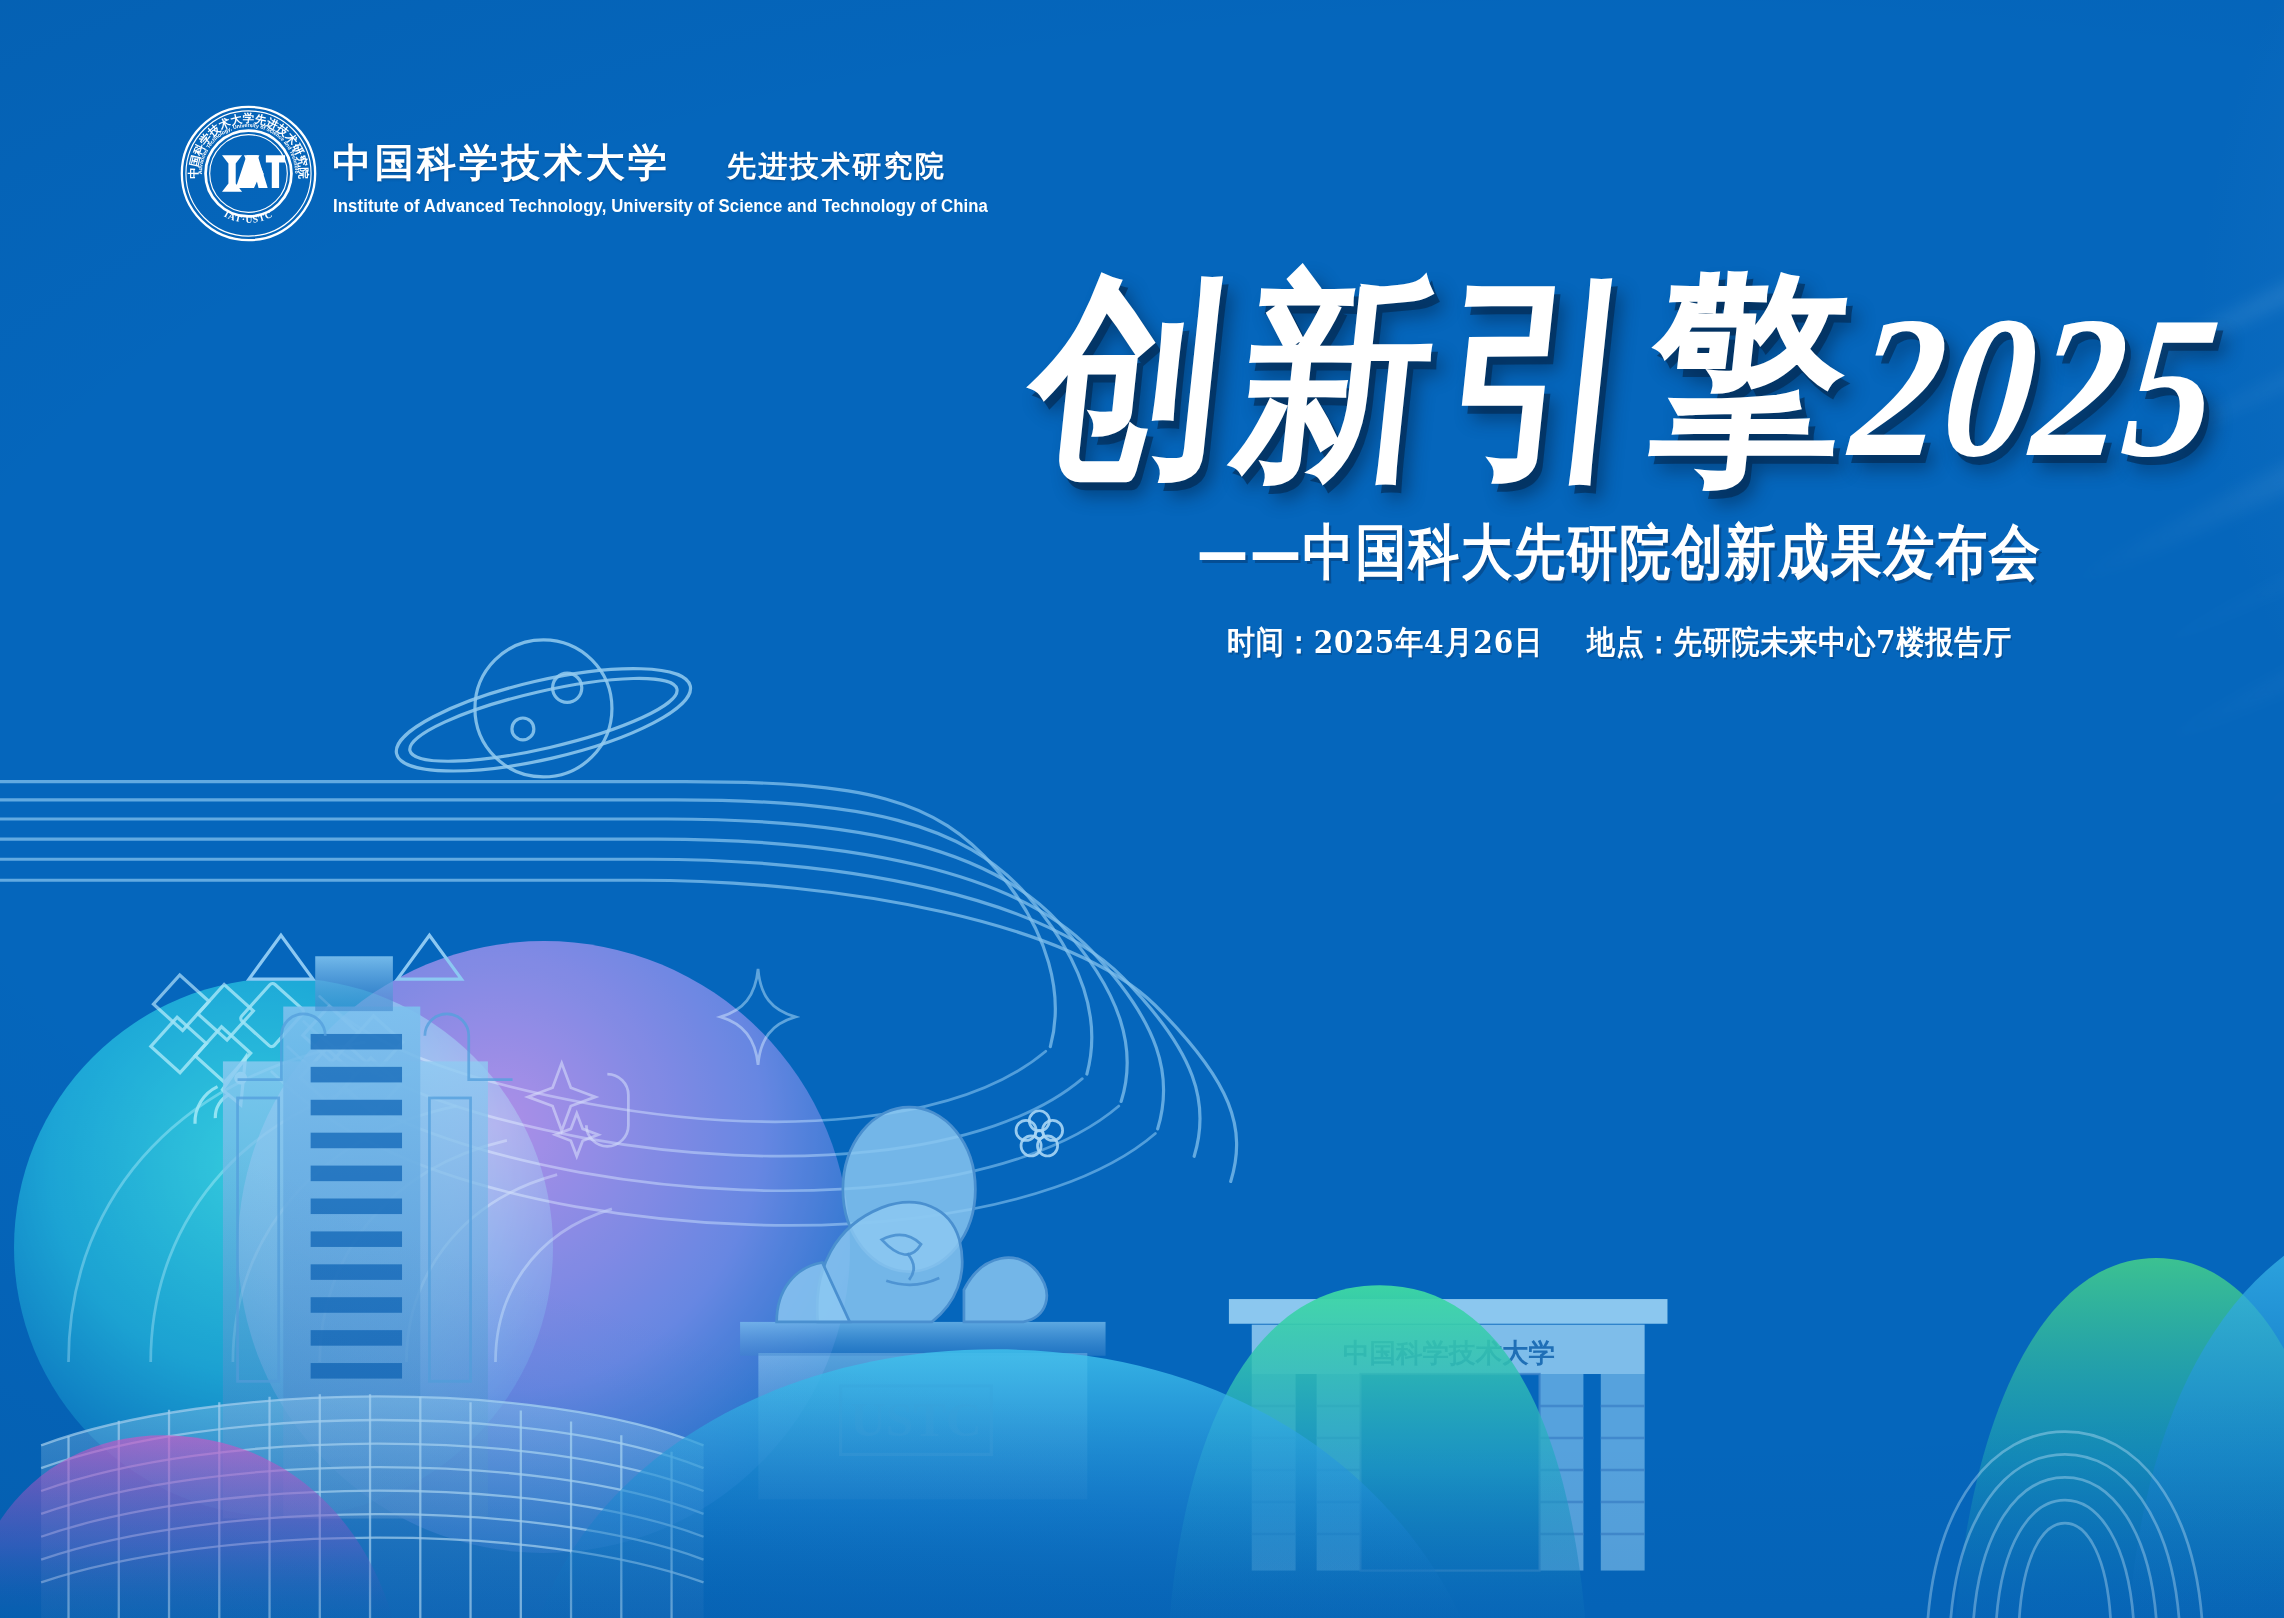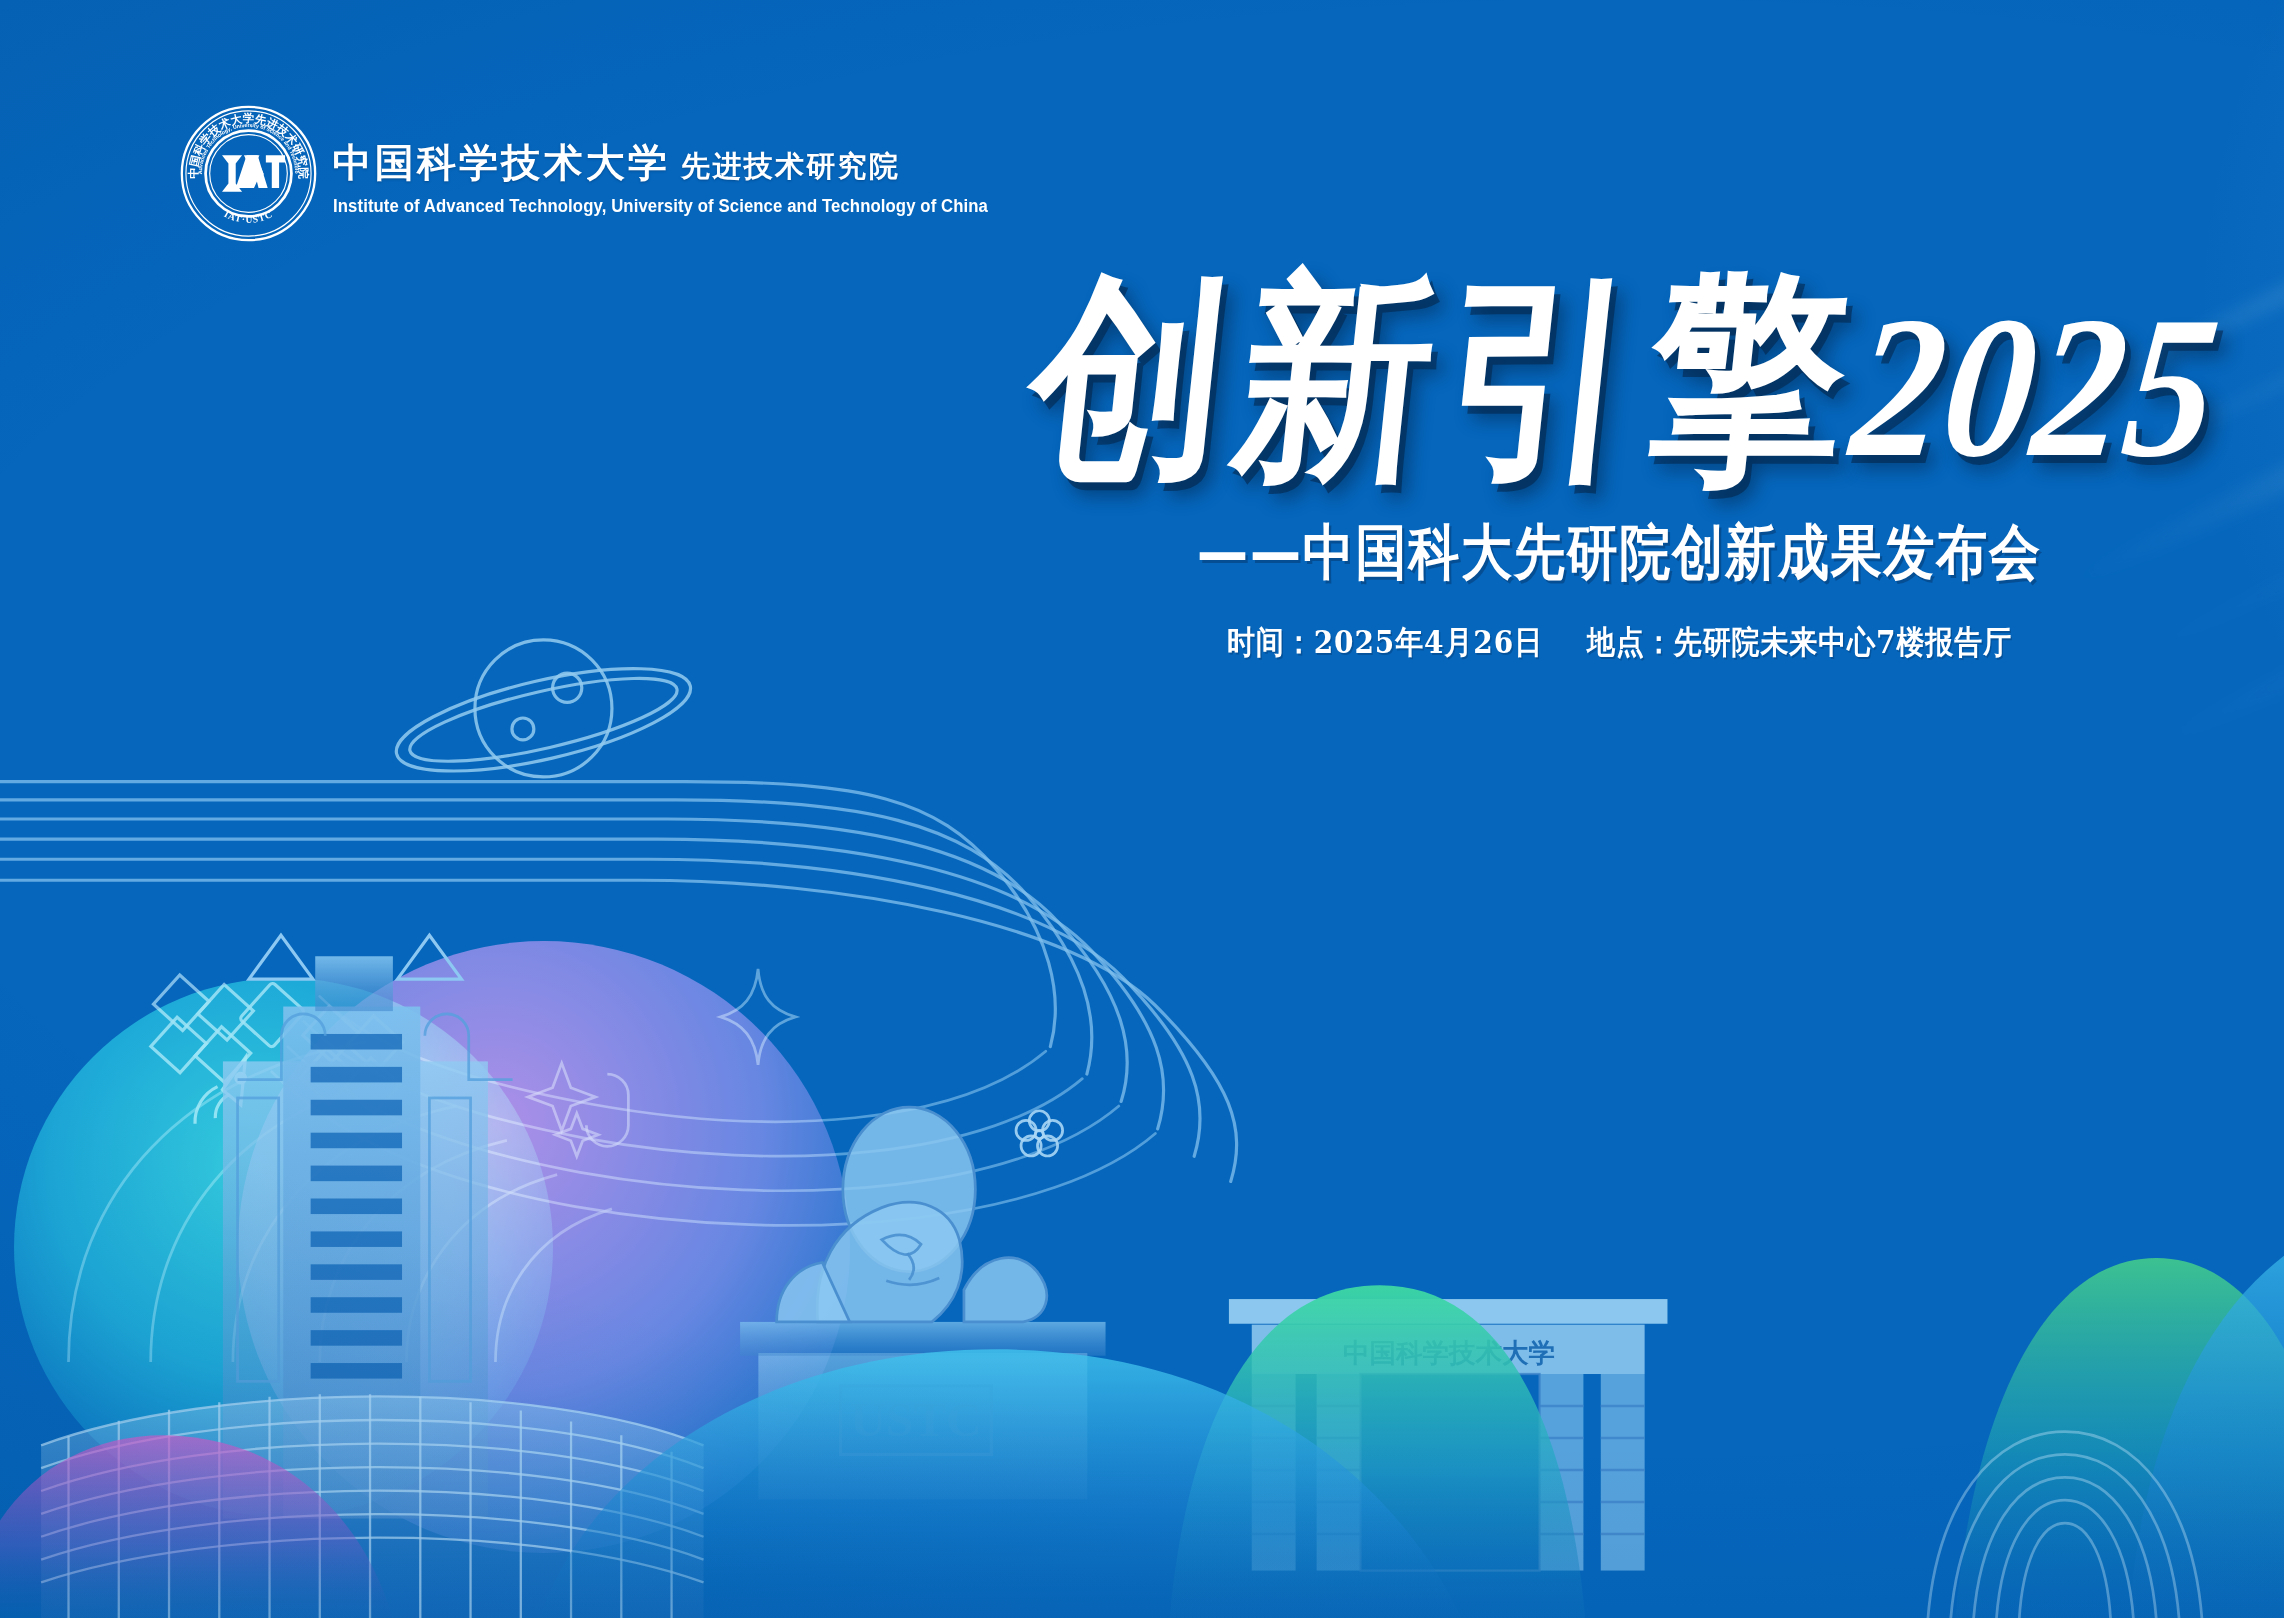--- a/index.html
+++ b/index.html
@@ -74,20 +74,21 @@
   }
   .logo-cn .big{
     font-family:"DejaVu Serif","Liberation Serif",serif;
     font-size:39px;font-weight:700;letter-spacing:3.2px;
     text-shadow:0 0.9px 2.3px rgba(0,30,70,.35);
   }
   .logo-cn .mid{
     font-family:Liberation Mono, monospace;
     font-size:29px;font-weight:700;letter-spacing:2.3px;
     text-shadow:0 0.9px 2.3px rgba(0,30,70,.35);
+    margin-left:46px;
   }
   .logo-en{
     color:#ffffff;font-size:18px;font-weight:700;letter-spacing:0.1px;white-space:nowrap;
     font-family:"Liberation Sans","DejaVu Sans",sans-serif;
     transform:scaleX(.93);transform-origin:left center;
   }
 
   
   .title-wrap{
     position:absolute;left:0;right:0;top:279px;

